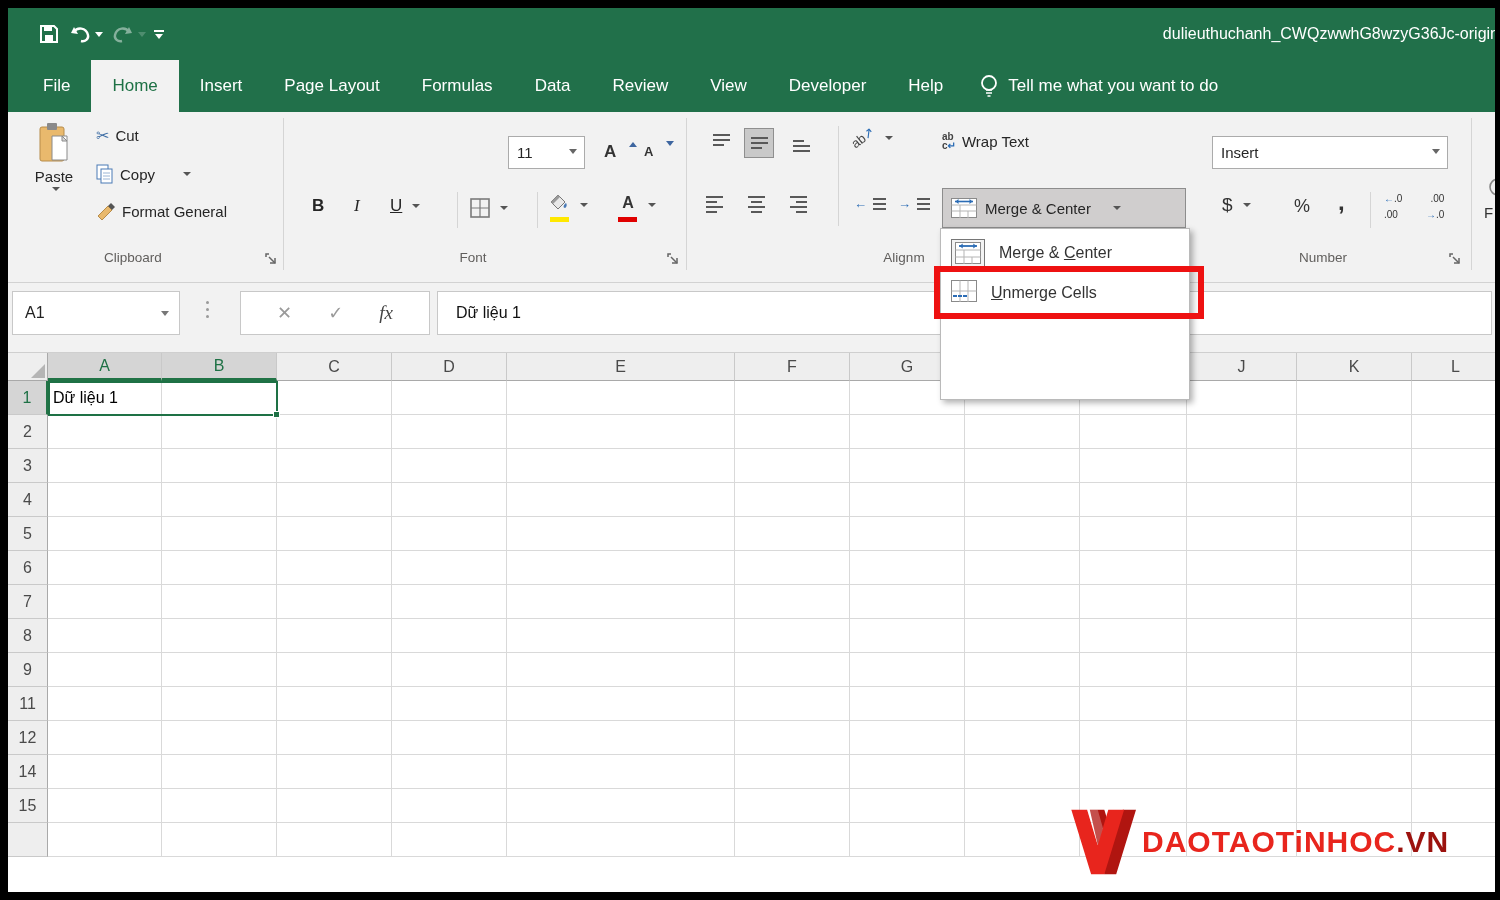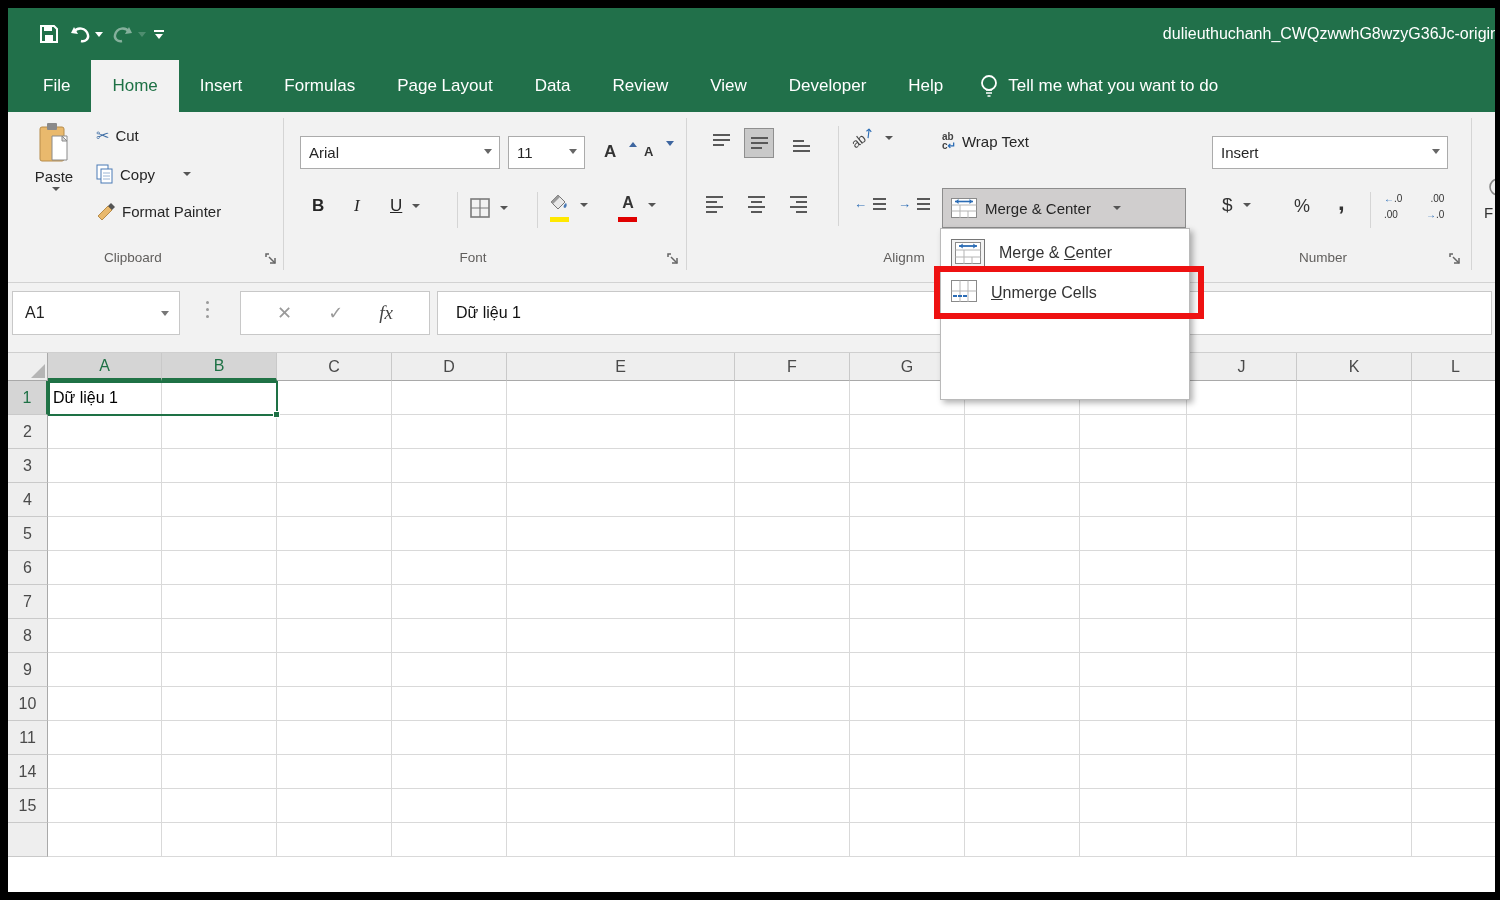--- a/index.html
+++ b/index.html
@@ -148,22 +148,22 @@
         </div>
       </div>
     </div>
     <div id="doc-title">dulieuthuchanh_CWQzwwhG8wzyG36Jc-origin</div>
   </div>
 
   <div id="tabrow">
       <div class="tab">File</div>
       <div class="tab active">Home</div>
       <div class="tab">Insert</div>
+      <div class="tab">Page Layout</div>
       <div class="tab">Formulas</div>
-      <div class="tab">Page Layout</div>
       <div class="tab">Data</div>
       <div class="tab">Review</div>
       <div class="tab">View</div>
       <div class="tab">Developer</div>
       <div class="tab">Help</div>
       <div id="tellme">
         <svg width="18" height="24" viewBox="0 0 18 24">
           <circle cx="9" cy="9" r="7" fill="none" stroke="#fff" stroke-width="1.8"></circle>
           <path d="M6 16 h6 M6 19 h6 M7.5 22 h3" stroke="#fff" stroke-width="1.6"></path>
         </svg>
@@ -197,35 +197,31 @@
         <path d="M7 9 h7 M7 12 h7 M7 15 h7" stroke="#9ab4d4"></path>
       </svg>
       <span>Copy</span>
       <span class="chev" style="margin-left:22px;"></span>
     </div>
     <div class="rbtn" style="left:88px;top:90px;">
       <svg width="20" height="18" viewBox="0 0 20 18">
         <path d="M2 14 L12 4 L16 8 L6 18 Z" fill="#e9b96d" stroke="#b78c4a"></path>
         <path d="M12 4 L15 1 L19 5 L16 8 Z" fill="#555"></path>
       </svg>
-      <span>Format Painter</span>
+      <span>Format General</span>
     </div>
     <div class="glabel" style="left:60px;width:130px;">Clipboard</div>
     <div class="launcher" style="left:256px;">
       <svg width="14" height="14" viewBox="0 0 14 14">
           <path d="M2 5 V2 H5" fill="none" stroke="#666" stroke-width="1.5"></path>
           <path d="M5 5 L11 11" stroke="#666" stroke-width="1.5"></path>
           <path d="M11 6 V11 H6" fill="none" stroke="#666" stroke-width="1.5"></path>
         </svg>
     </div>
 
-    <div class="combo" style="left:292px;width:200px;">
-      <span>Arial</span>
-      <span class="arrow"></span>
-    </div>
     <div class="combo" style="left:500px;width:77px;">
       <span>11</span>
       <span class="arrow"></span>
     </div>
     <div class="rbtn" style="left:596px;top:30px;">
       <span class="bigA">A</span>
         <span class="caret-up" style="position:relative;top:-8px;"></span>
     </div>
     <div class="rbtn" style="left:636px;top:32px;">
       <span class="smallA">A</span>
@@ -560,36 +556,36 @@
           <div class="cell" style="width: 228px;"></div>
           <div class="cell" style="width: 115px;"></div>
           <div class="cell" style="width: 115px;"></div>
           <div class="cell" style="width: 115px;"></div>
           <div class="cell" style="width: 107px;"></div>
           <div class="cell" style="width: 110px;"></div>
           <div class="cell" style="width: 115px;"></div>
           <div class="cell" style="width: 88px;"></div>
         </div>
         <div class="grow">
-          <div class="rowh">10</div>
-          <div class="cell" style="width: 114px;"></div>
-          <div class="cell" style="width: 115px;"></div>
-          <div class="cell" style="width: 115px;"></div>
-          <div class="cell" style="width: 115px;"></div>
-          <div class="cell" style="width: 228px;"></div>
-          <div class="cell" style="width: 115px;"></div>
-          <div class="cell" style="width: 115px;"></div>
-          <div class="cell" style="width: 115px;"></div>
-          <div class="cell" style="width: 107px;"></div>
-          <div class="cell" style="width: 110px;"></div>
-          <div class="cell" style="width: 115px;"></div>
-          <div class="cell" style="width: 88px;"></div>
-        </div>
-        <div class="grow">
           <div class="rowh">11</div>
+          <div class="cell" style="width: 114px;"></div>
+          <div class="cell" style="width: 115px;"></div>
+          <div class="cell" style="width: 115px;"></div>
+          <div class="cell" style="width: 115px;"></div>
+          <div class="cell" style="width: 228px;"></div>
+          <div class="cell" style="width: 115px;"></div>
+          <div class="cell" style="width: 115px;"></div>
+          <div class="cell" style="width: 115px;"></div>
+          <div class="cell" style="width: 107px;"></div>
+          <div class="cell" style="width: 110px;"></div>
+          <div class="cell" style="width: 115px;"></div>
+          <div class="cell" style="width: 88px;"></div>
+        </div>
+        <div class="grow">
+          <div class="rowh">12</div>
           <div class="cell" style="width: 114px;"></div>
           <div class="cell" style="width: 115px;"></div>
           <div class="cell" style="width: 115px;"></div>
           <div class="cell" style="width: 115px;"></div>
           <div class="cell" style="width: 228px;"></div>
           <div class="cell" style="width: 115px;"></div>
           <div class="cell" style="width: 115px;"></div>
           <div class="cell" style="width: 115px;"></div>
           <div class="cell" style="width: 107px;"></div>
           <div class="cell" style="width: 110px;"></div>
@@ -663,14 +659,24 @@
         <span><svg width="26" height="22" viewBox="0 0 26 22">
             <rect x="0.5" y="0.5" width="25" height="21" fill="#fff" stroke="#8a8a8a"></rect>
             <path d="M0.5 11 H25.5 M9 0.5 V22 M17 0.5 V22" stroke="#b5b5b5"></path>
             <path d="M2 16 h4 M7 16 h4 M12 16 h4" stroke="#2b6cb5" stroke-width="2"></path>
           </svg></span>
         <span><span class="ak">U</span>nmerge Cells</span>
       </div>
     </div>
   <div id="red-box"></div>
 
+  <div id="watermark">
+    <svg width="66" height="78" viewBox="0 0 100 110">
+      <path d="M30 6 L52 6 L66 52 L80 6 L100 6 L70 104 L52 104 Z" fill="#b01510"></path>
+      <path d="M2 6 L26 6 L42 60 L58 6 L82 6 L52 104 L32 104 Z" fill="#e8251d"></path>
+      <path d="M26 6 L42 60 L50 34 L42 6 Z" fill="#fff" opacity="0.25"></path>
+    </svg>
+    <div id="wm-text">
+      <span class="brand">DAOTAOTiNHOC</span><span class="tld">.VN</span>
+    </div>
+  </div>
 
 </div>
 
 </body></html>

